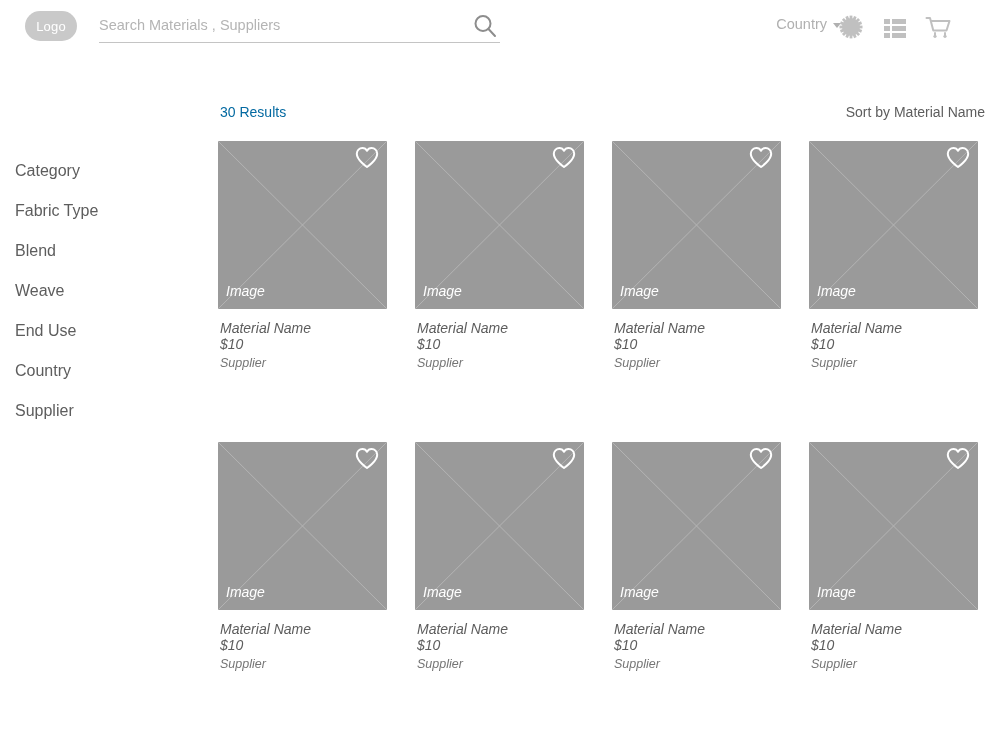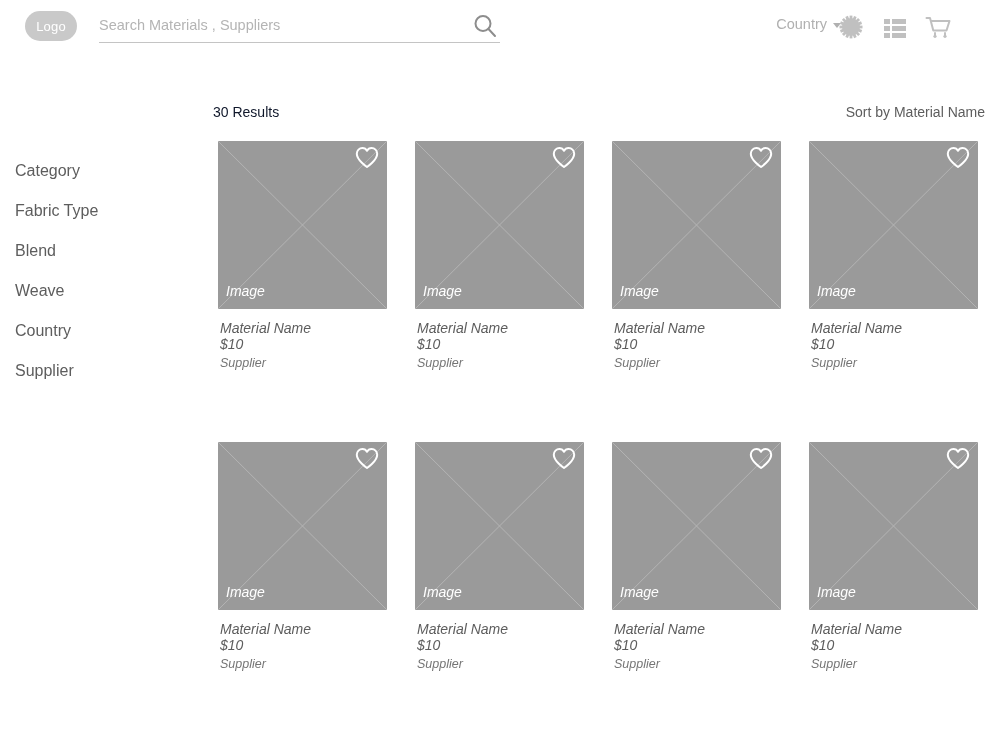--- a/index.html
+++ b/index.html
@@ -104,23 +104,23 @@
 
   
   .results-bar {
     position: absolute;
     left: 0; top: 104px;
     width: 1000px;
     height: 20px;
   }
   .results-count {
     position: absolute;
-    left: 213px; top: 0;
+    left: 220px; top: 0;
     font-size: 14px;
-    color: #0f172a;
+    color: #0369a1;
   }
   .sort-by {
     position: absolute;
     right: 15px; top: 0;
     font-size: 14px;
     color: #5d5d5d;
   }
 
   
   .grid {
@@ -263,20 +263,23 @@
   <div class="filter-item">
       <span>Fabric Type</span>
     </div>
   <div class="filter-item">
       <span>Blend</span>
     </div>
   <div class="filter-item">
       <span>Weave</span>
     </div>
   <div class="filter-item">
+      <span>End Use</span>
+    </div>
+  <div class="filter-item">
       <span>Country</span>
     </div>
   <div class="filter-item">
       <span>Supplier</span>
     </div>
 </div>
 
 <div class="grid" id="product-grid">
   <div class="card">
     <div class="thumb">

